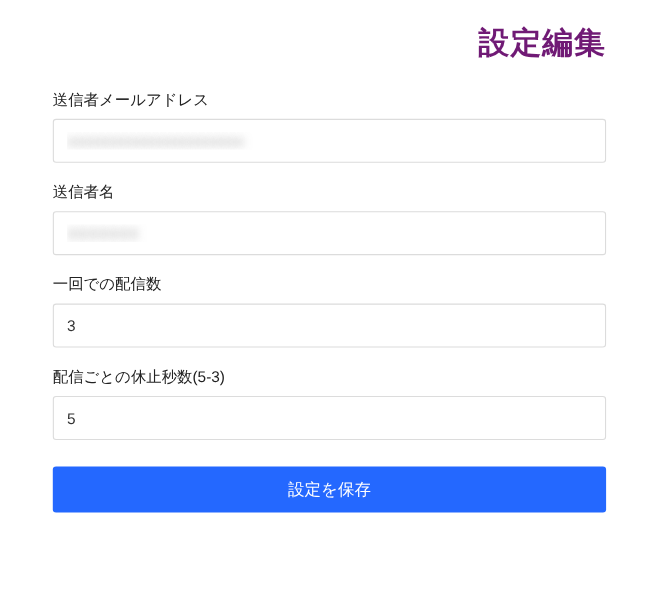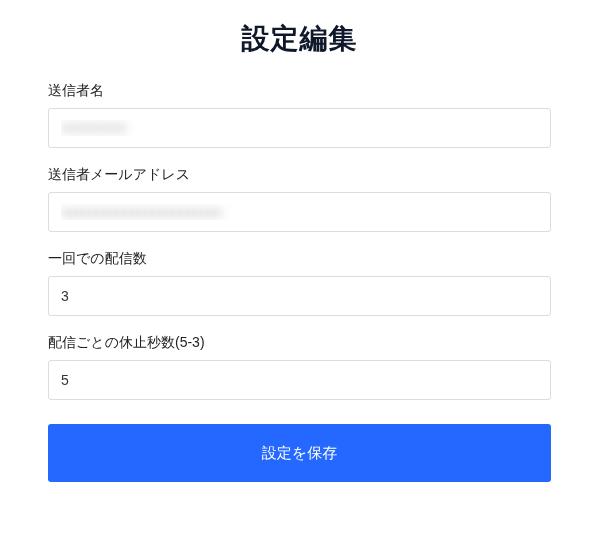--- a/index.html
+++ b/index.html
@@ -13,22 +13,22 @@
       width: 599px;
       height: 549px;
       padding: 0;
     }
     .container {
       padding: 20px 48px 20px 48px;
     }
     .page-title {
       font-size: 28px;
       font-weight: 700;
-      text-align: center;
-      color: #0f172a;
+      text-align: right;
+      color: #701a75;
       margin-bottom: 24px;
       letter-spacing: 1px;
     }
     .form-group {
       margin-bottom: 18px;
     }
     .form-label {
       display: block;
       font-size: 14px;
       color: #222222;
@@ -45,44 +45,44 @@
       border-radius: 3px;
       outline: none;
     }
     .form-input.redacted {
       color: transparent;
       text-shadow: 0 0 8px rgba(150,150,150,0.8);
       user-select: none;
     }
     .submit-button {
       width: 100%;
-      height: 58px;
+      height: 42px;
       background: #2468ff;
       color: #ffffff;
       font-size: 15px;
       border: none;
       border-radius: 3px;
       cursor: pointer;
       margin-top: 6px;
     }
   </style>
 </head>
 <body>
 
 <div class="container">
   <h1 class="page-title">設定編集</h1>
 
   <div class="form-group">
-    <label class="form-label">送信者名</label>
-    <input type="text" class="form-input redacted" value="XXXXXXX" style="">
+    <label class="form-label">送信者メールアドレス</label>
+    <input type="text" class="form-input redacted" value="xxxxxxxxxxxxxxxxxxxxxxx" style="">
   </div>
 
   <div class="form-group">
-    <label class="form-label">送信者メールアドレス</label>
-    <input type="text" class="form-input redacted" value="xxxxxxxxxxxxxxxxxxxxxxx" style="">
+    <label class="form-label">送信者名</label>
+    <input type="text" class="form-input redacted" value="XXXXXXX" style="">
   </div>
 
   <div class="form-group">
     <label class="form-label">一回での配信数</label>
     <input type="text" class="form-input" value="3" style="">
   </div>
 
   <div class="form-group">
     <label class="form-label">配信ごとの休止秒数(5-3)</label>
     <input type="text" class="form-input" value="5" style="">

